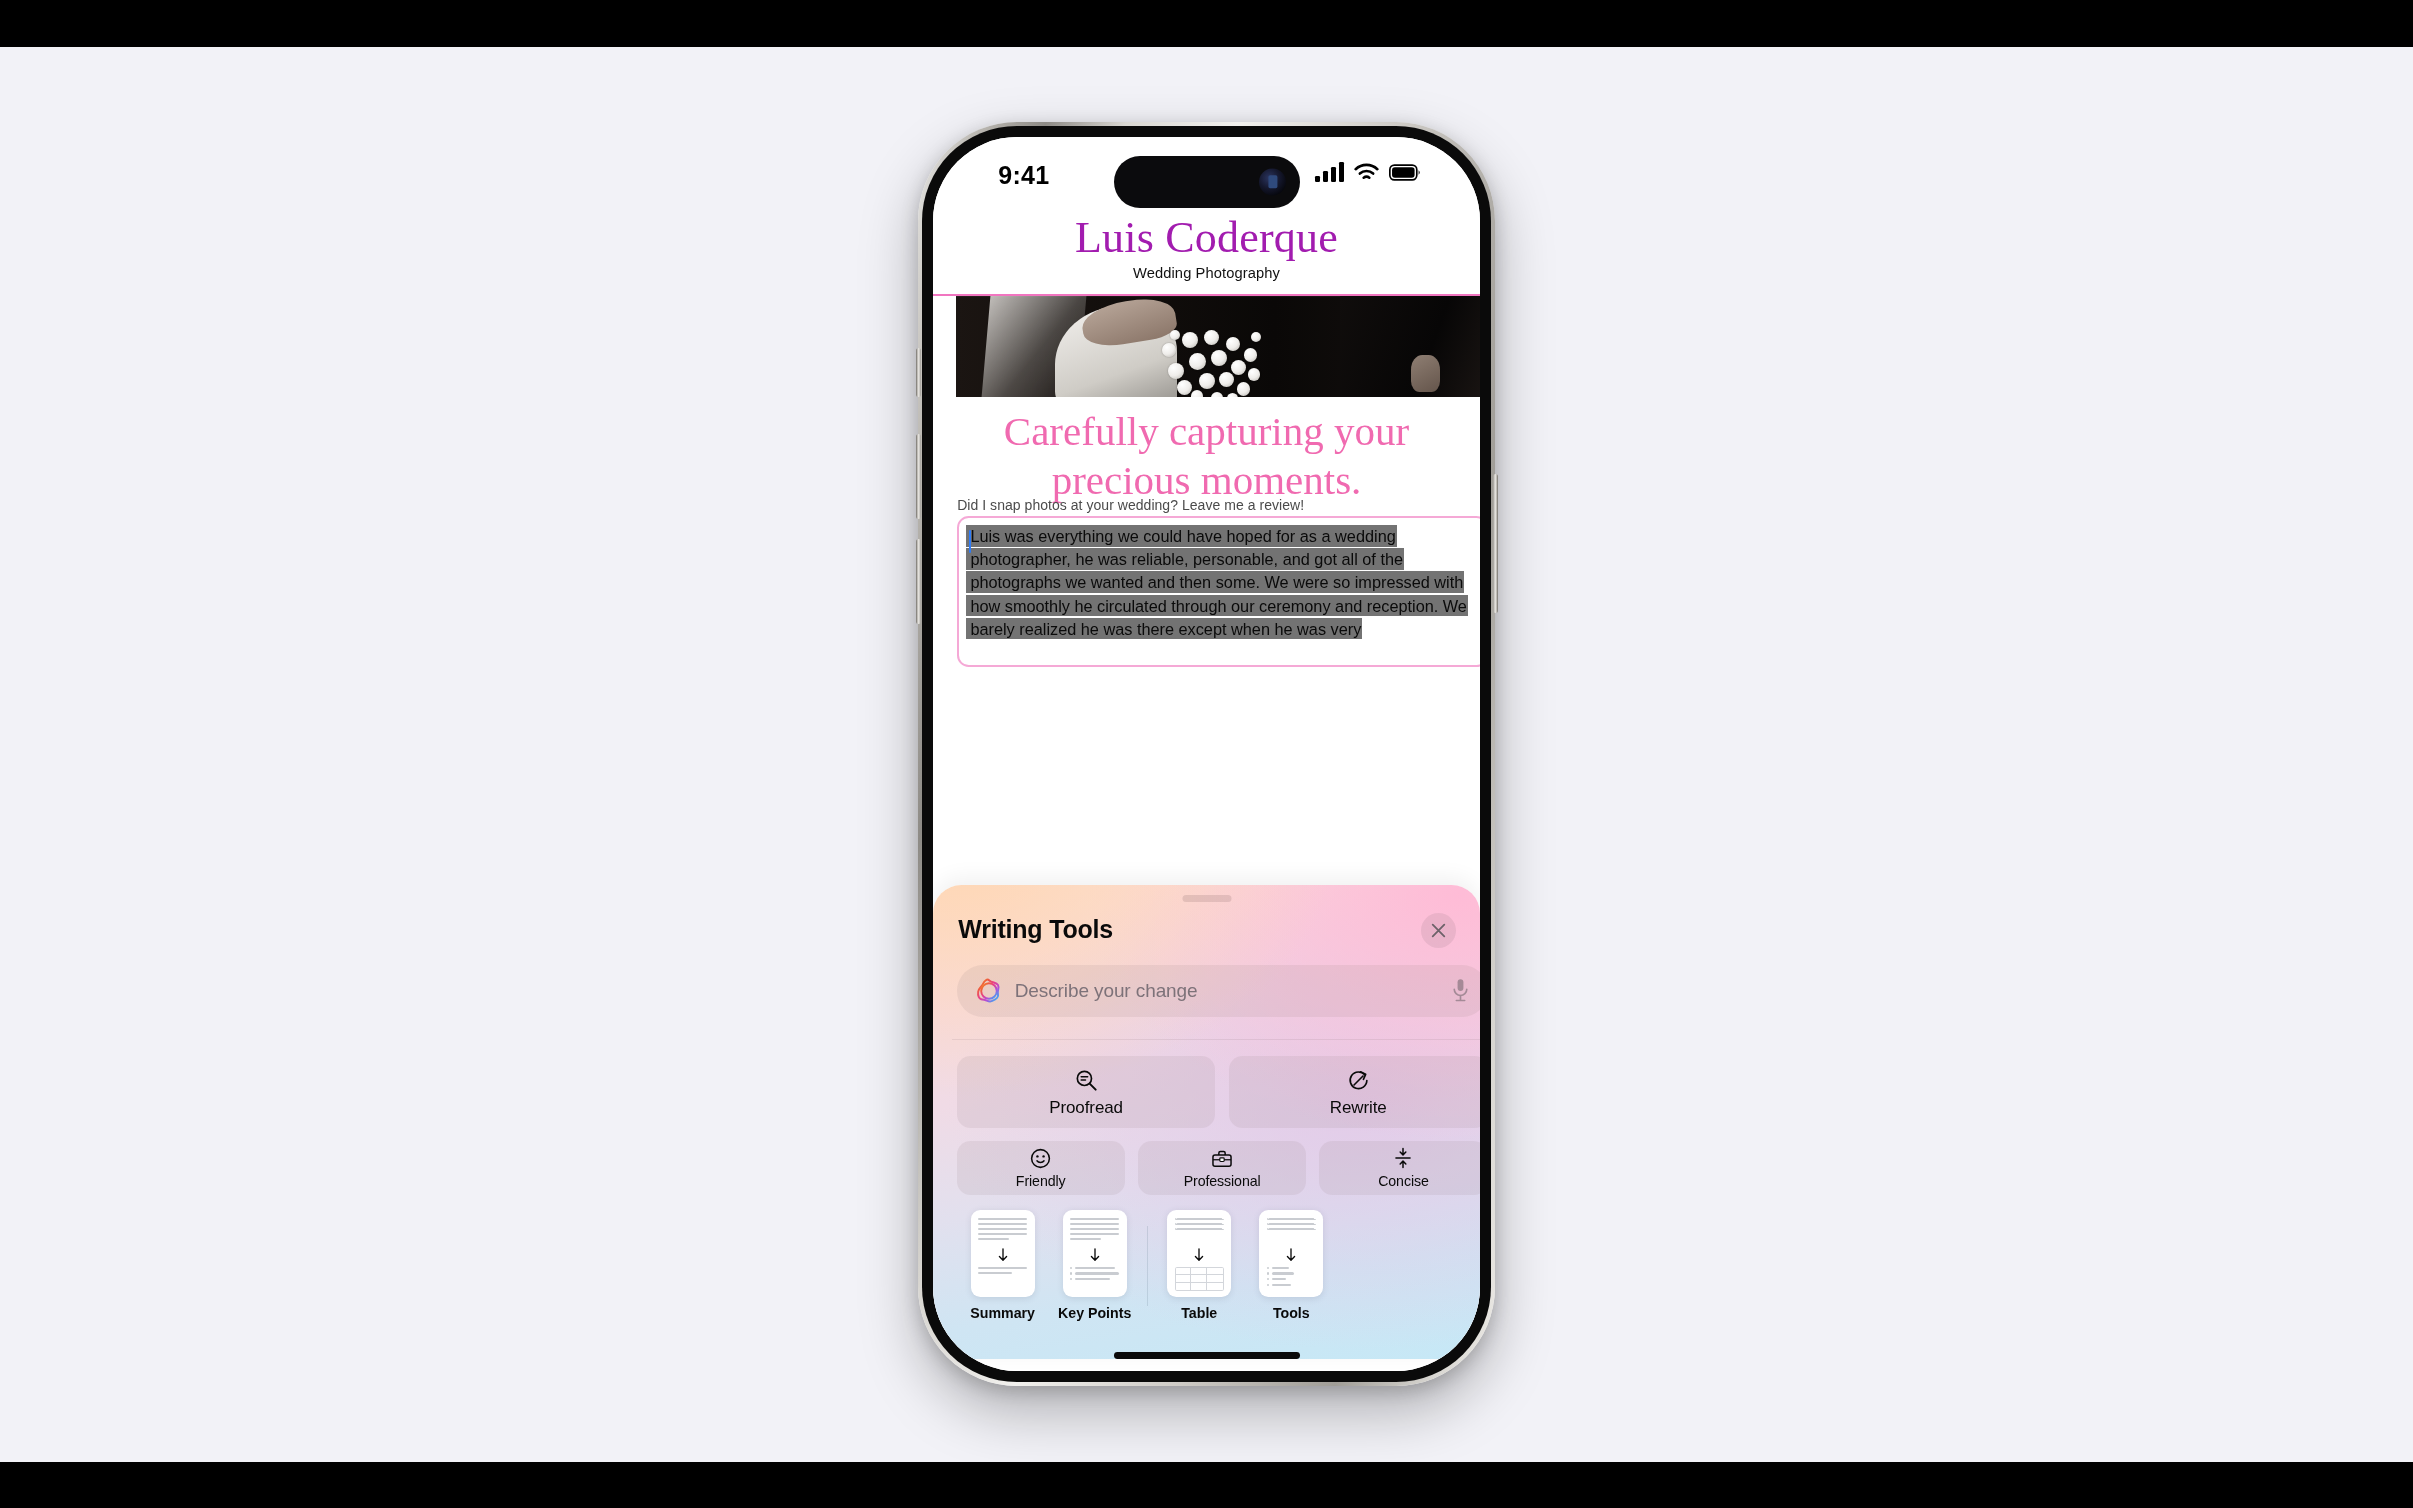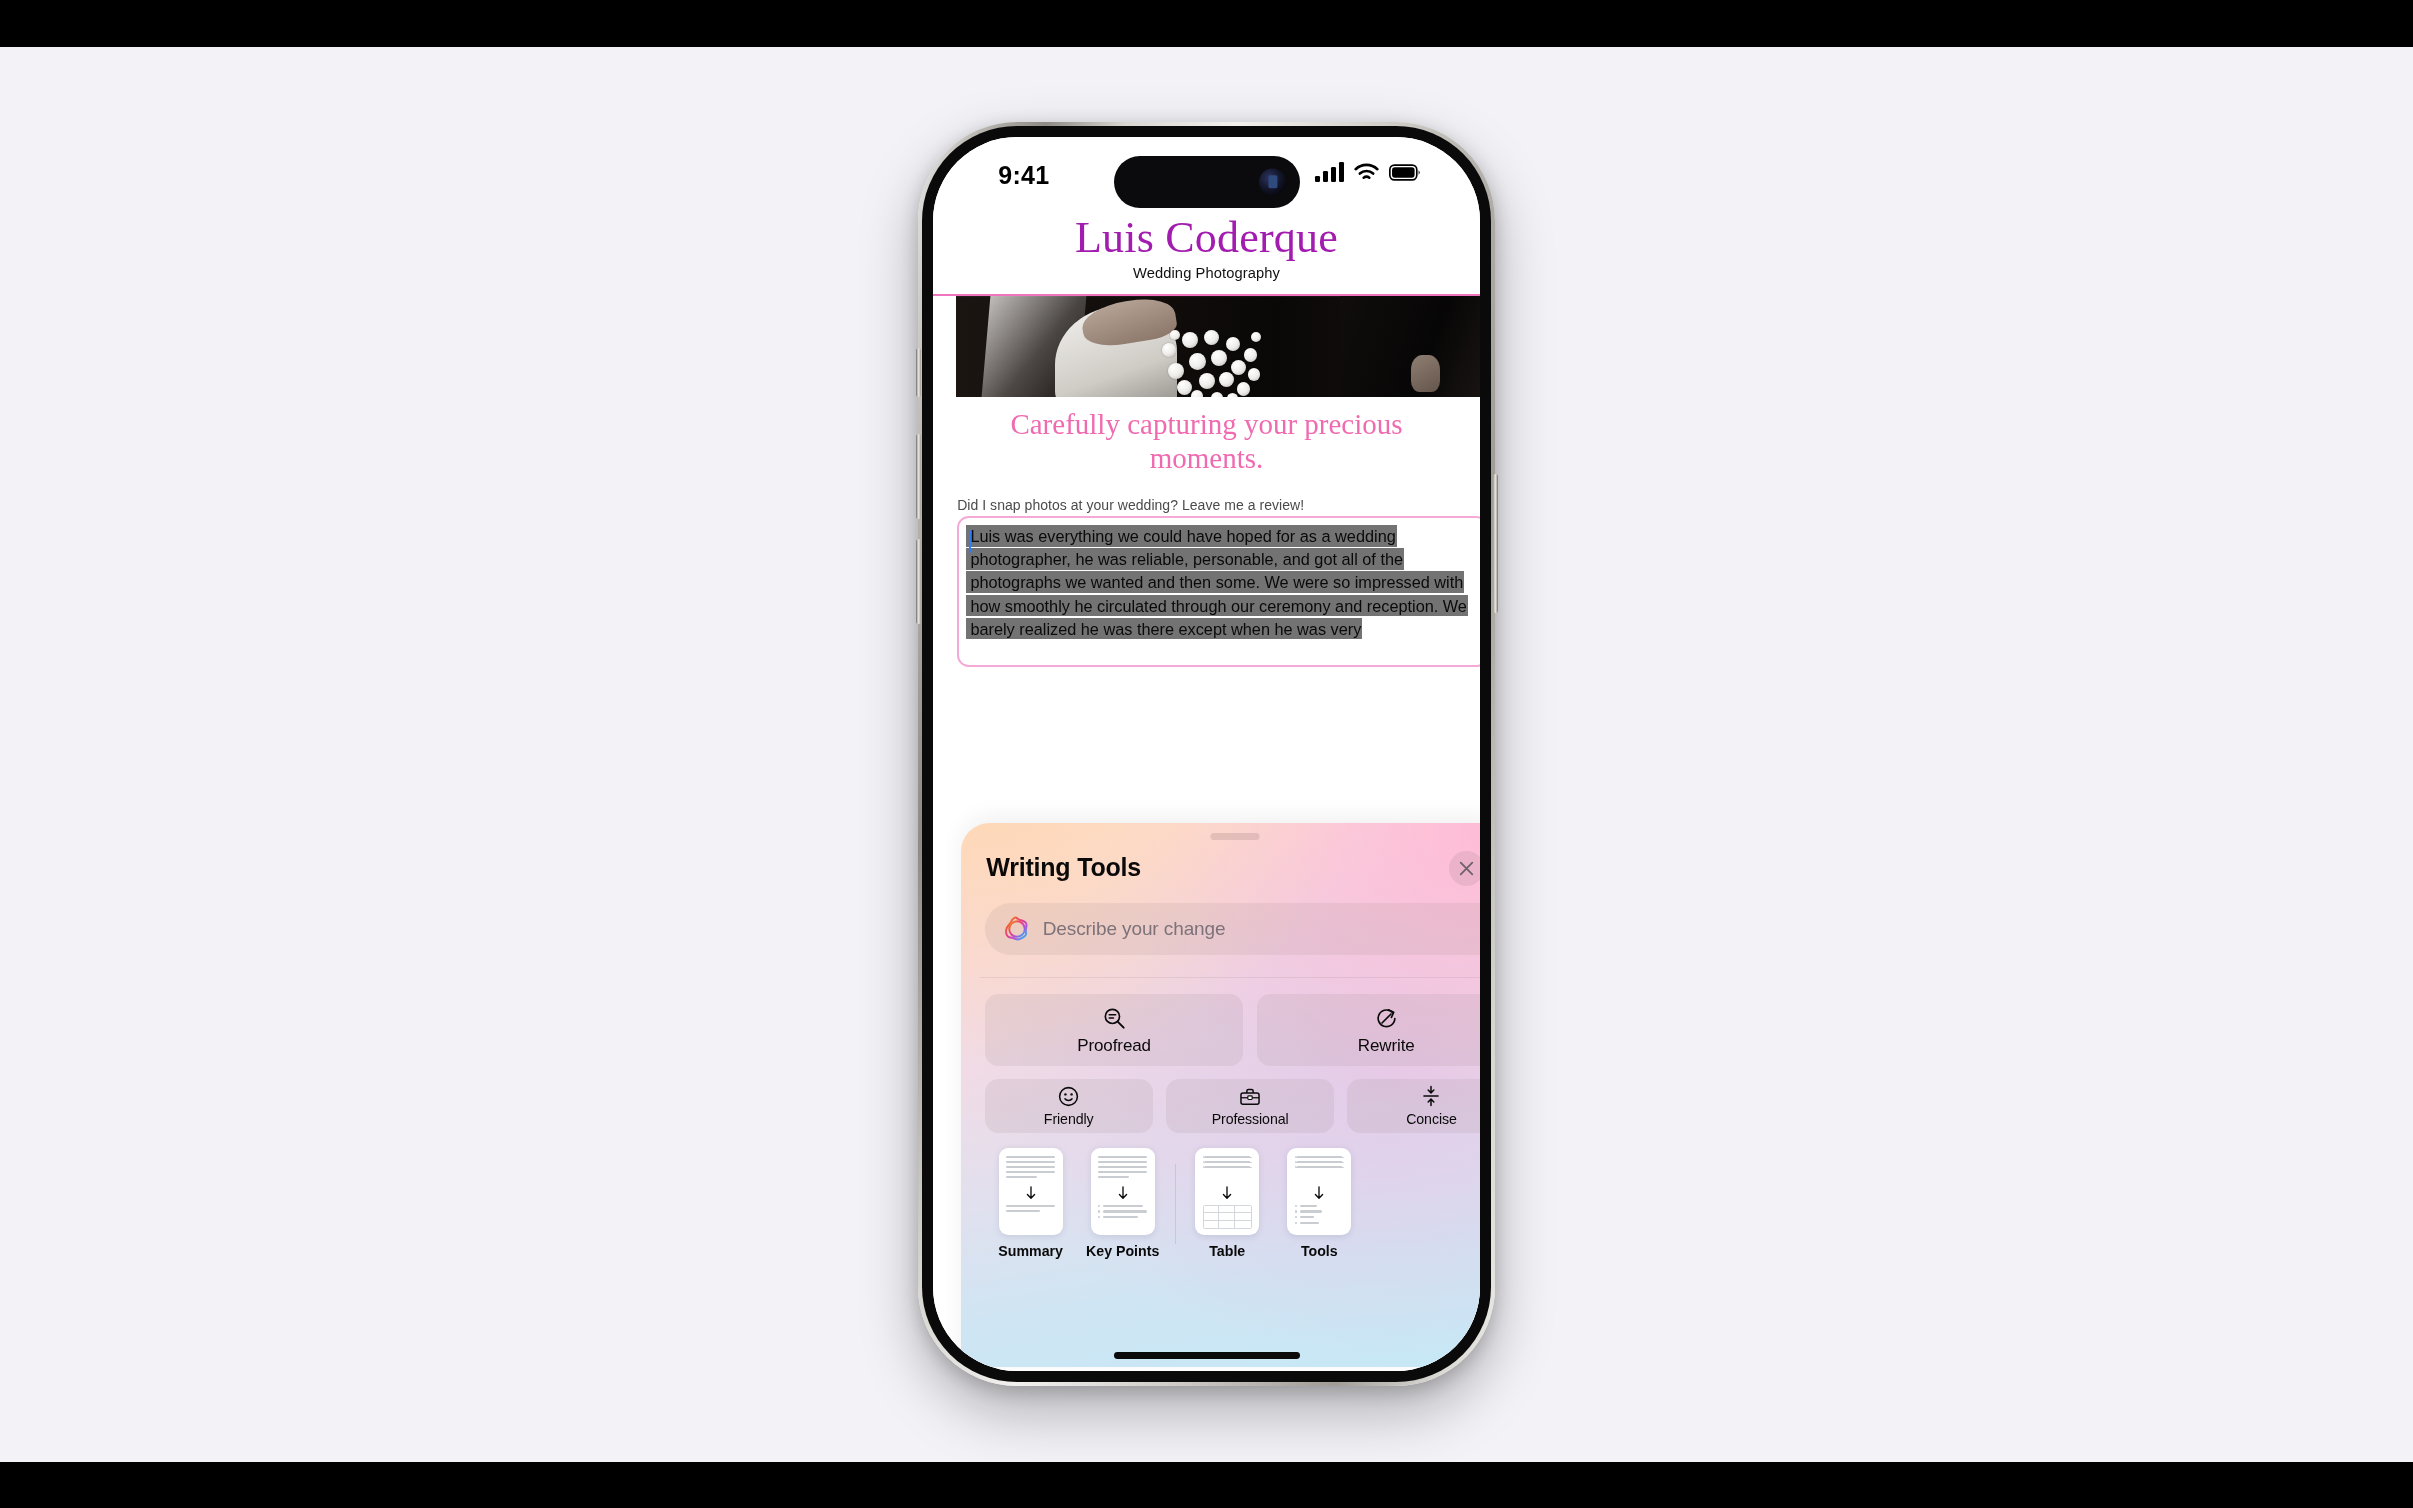--- a/index.html
+++ b/index.html
@@ -147,21 +147,21 @@
   }
   .hero-bouquet span {
     position:absolute; border-radius:50%;
     background:radial-gradient(circle at 34% 30%, #ffffff, #efedea 52%, #b6b3ad 100%);
     box-shadow:0 0 1.7px rgba(0,0,0,.35);
   }
   #tagline {
     position:absolute; left:0; top:270px; width:100%;
     text-align:center;
     font-family:"Liberation Serif", serif;
-    font-size:29px; line-height:1.18; color:#f06ab0;
+    font-size:41px; line-height:1.18; color:#f06ab0;
     padding:0 35px;
   }
   #review-prompt {
     position:absolute; left:24px; top:360px;
     font-size:14px; color:#4b4b4b; letter-spacing:0.04px;
   }
   #review-field {
     position:absolute; left:23.5px; top:379px;
     width:531px; height:151px;
     border:2.5px solid #f5a9d6;
@@ -178,31 +178,30 @@
     font-size:16.3px; line-height:1.42; color:#0a0a0a;
     background:#737373;
     padding:1.7px 0.8px 1.7px 4.2px;
     display:inline;
     box-decoration-break:clone;
     -webkit-box-decoration-break:clone;
   }
 
   
   #wt-sheet {
-    position:absolute; left:0; bottom:4px; width:100%; height:544px;
+    position:absolute; left:0; bottom:12px; width:100%; height:474px;
     border-radius:28.5px 28.5px 0 0;
     z-index:30;
     overflow:hidden;
     background:
       radial-gradient(150% 110% at 4% -6%,  rgba(255,214,178,.95) 0%, rgba(255,214,178,0) 46%),
       radial-gradient(130% 100% at 96% 2%,  rgba(255,186,214,.95) 0%, rgba(255,186,214,0) 52%),
       radial-gradient(130% 90%  at 78% 46%, rgba(226,200,232,.85) 0%, rgba(226,200,232,0) 58%),
       linear-gradient(171deg,#fbe2d9 0%, #f7dbe0 20%, #f0dbe6 40%, #e2e0ee 60%, #cfe5f3 80%, #c6e8f6 100%);
     box-shadow:0 -6.7px 22px rgba(0,0,0,.06);
-    margin-left:28px;
   }
   #wt-grabber {
     position:absolute; left:50%; transform:translateX(-50%); top:10px;
     width:49px; height:7.5px; border-radius:4.2px;
     background:rgba(140,110,110,.22);
   }
   #wt-title {
     position:absolute; left:25px; top:30px;
     font-size:25px; font-weight:700; color:#0a0a0a; letter-spacing:-0.2px;
   }

